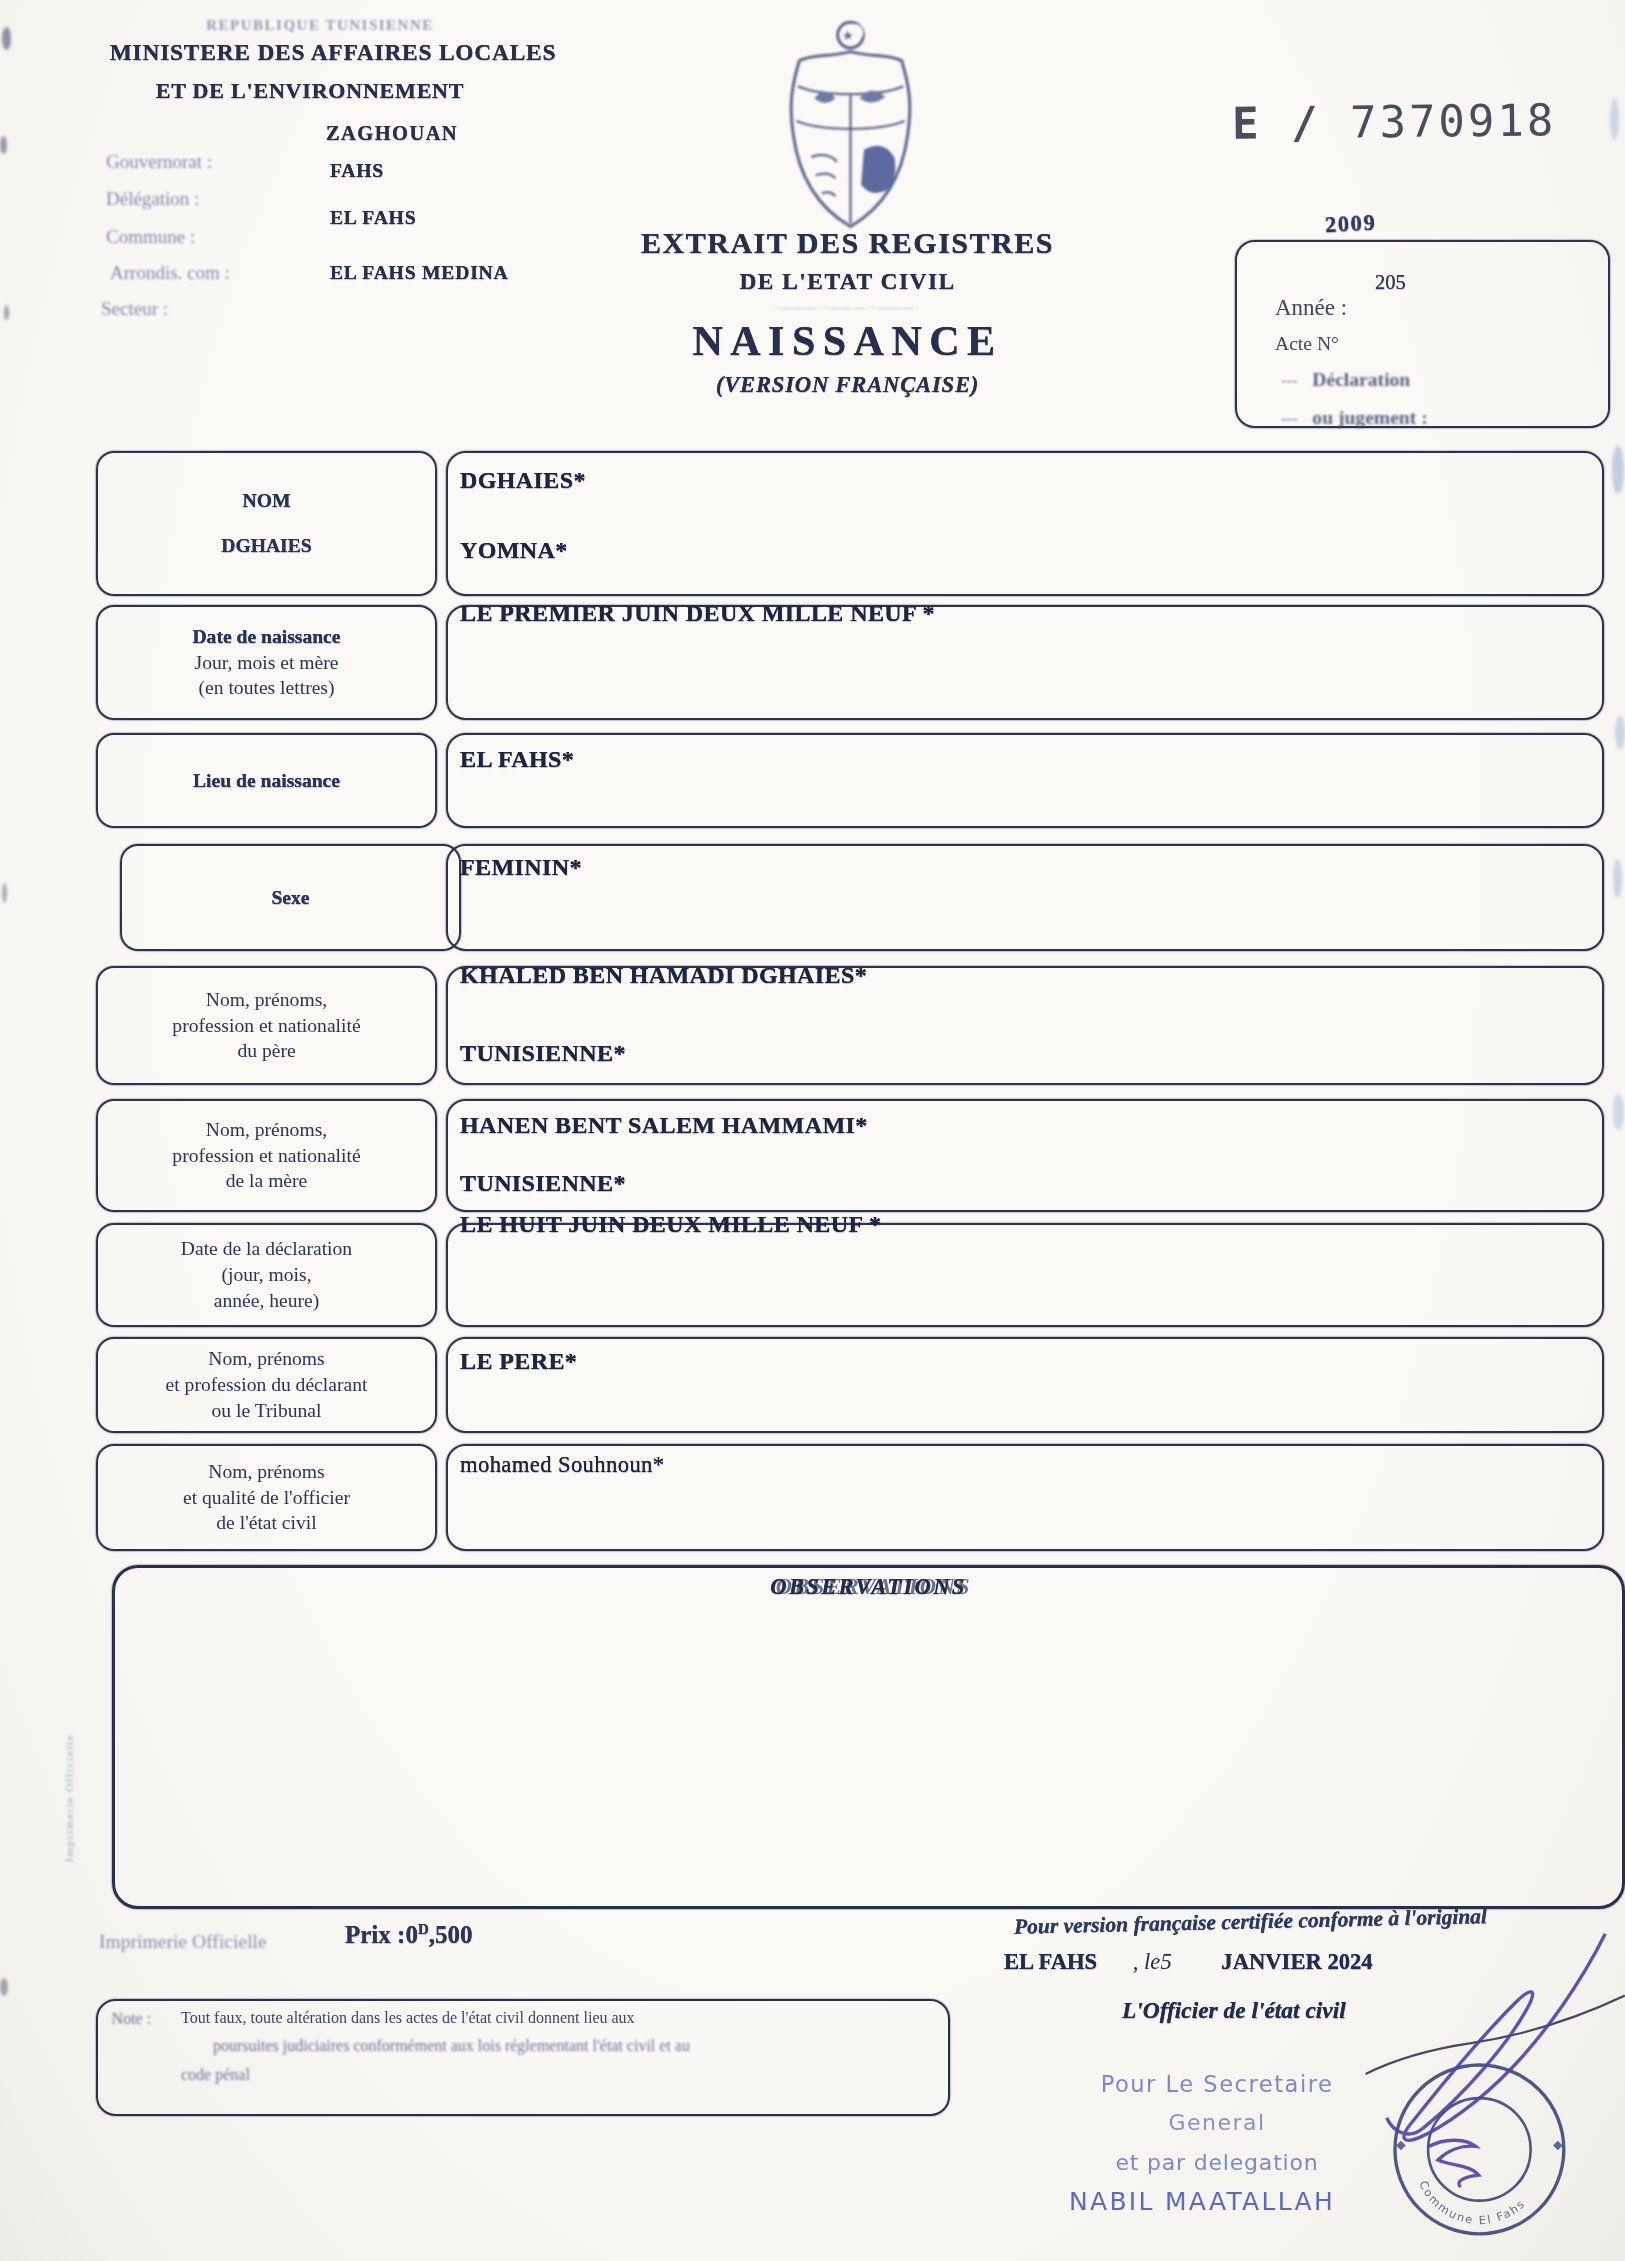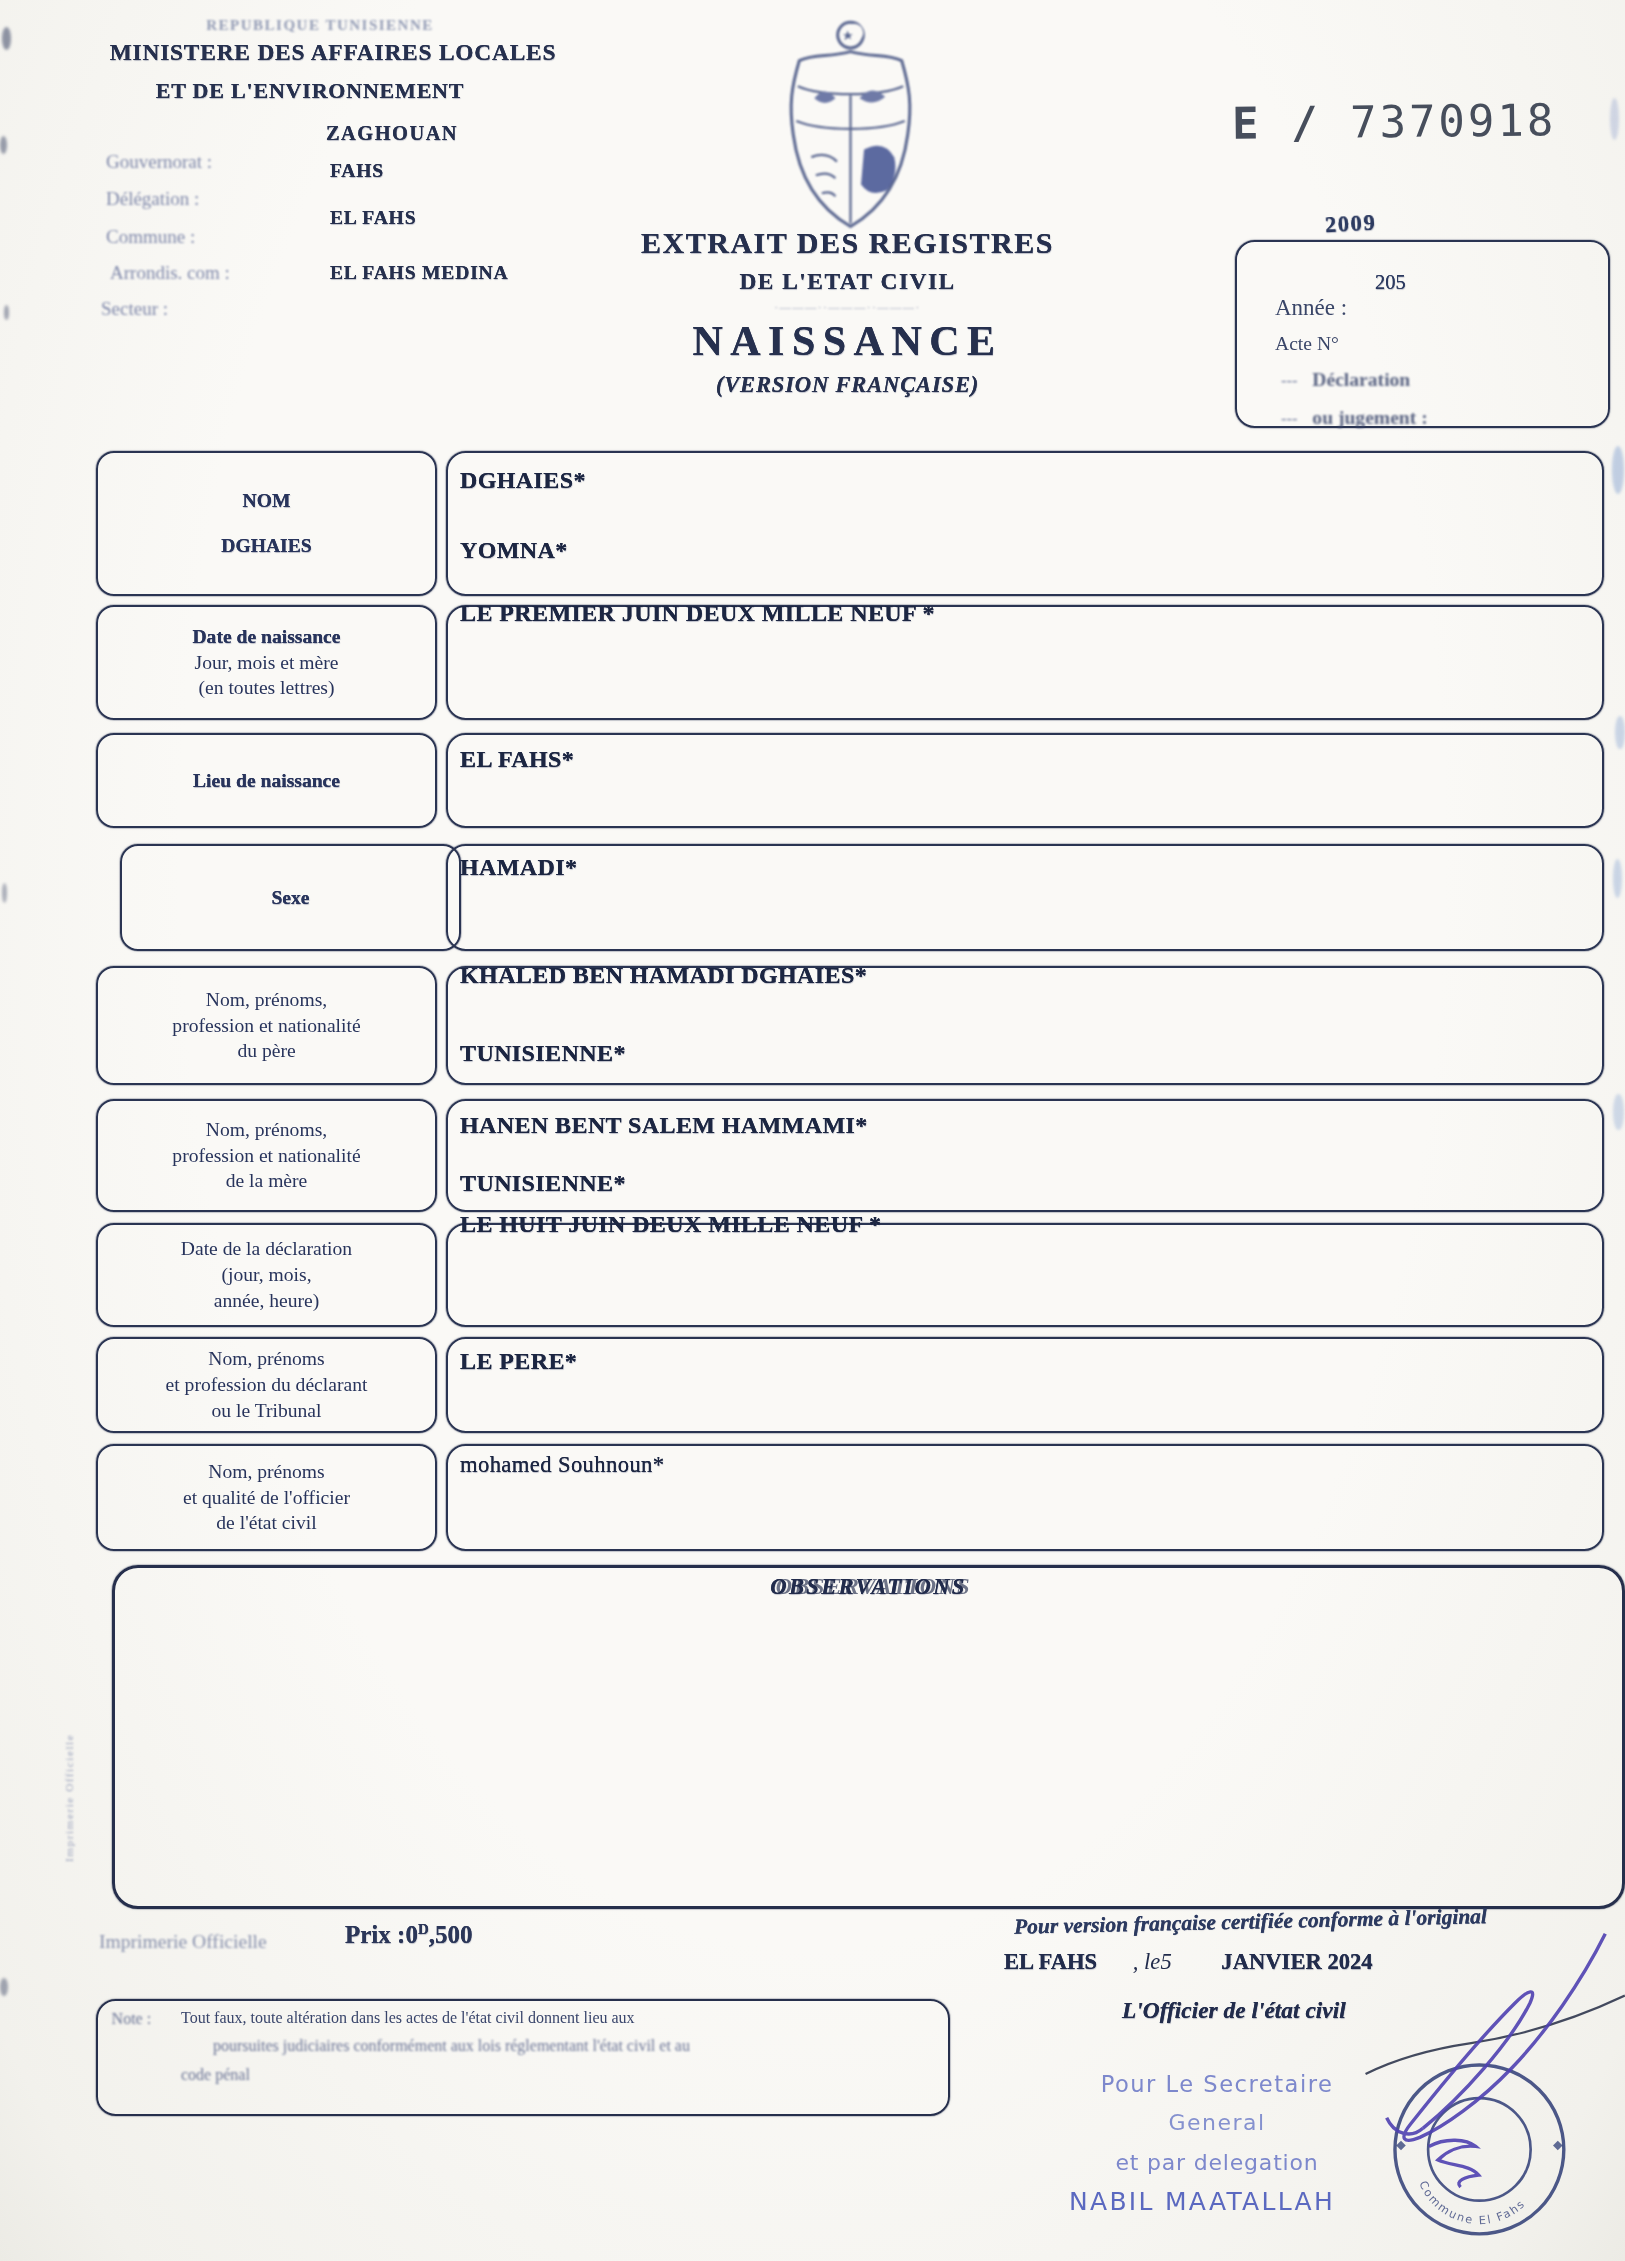--- a/index.html
+++ b/index.html
@@ -126,21 +126,21 @@
     <span class="lbl b ink">Lieu de naissance</span>
   </div>
   <div class="valbox" style="top:733px;height:95px;">
     <span class="val ink" style="top:10.6px;">EL FAHS*</span>
   </div>
 
   <div class="lblbox" style="top:844px;height:107px;margin-left:24px;">
     <span class="lbl b ink">Sexe</span>
   </div>
   <div class="valbox" style="top:844px;height:107px;">
-    <span class="val ink" style="top:7.5px;">HAMADI*</span>
+    <span class="val ink" style="top:7.5px;">FEMININ*</span>
   </div>
 
   <div class="lblbox" style="top:966px;height:119px;">
     <span class="lbl blur1">Nom, prénoms,</span>
     <span class="lbl blur1">profession et nationalité</span>
     <span class="lbl blur1">du père</span>
   </div>
   <div class="valbox" style="top:966px;height:119px;">
     <span class="val ink" style="top:-6px;">KHALED BEN HAMADI DGHAIES*</span>
     <span class="val ink" style="top:72px;">TUNISIENNE*</span>

